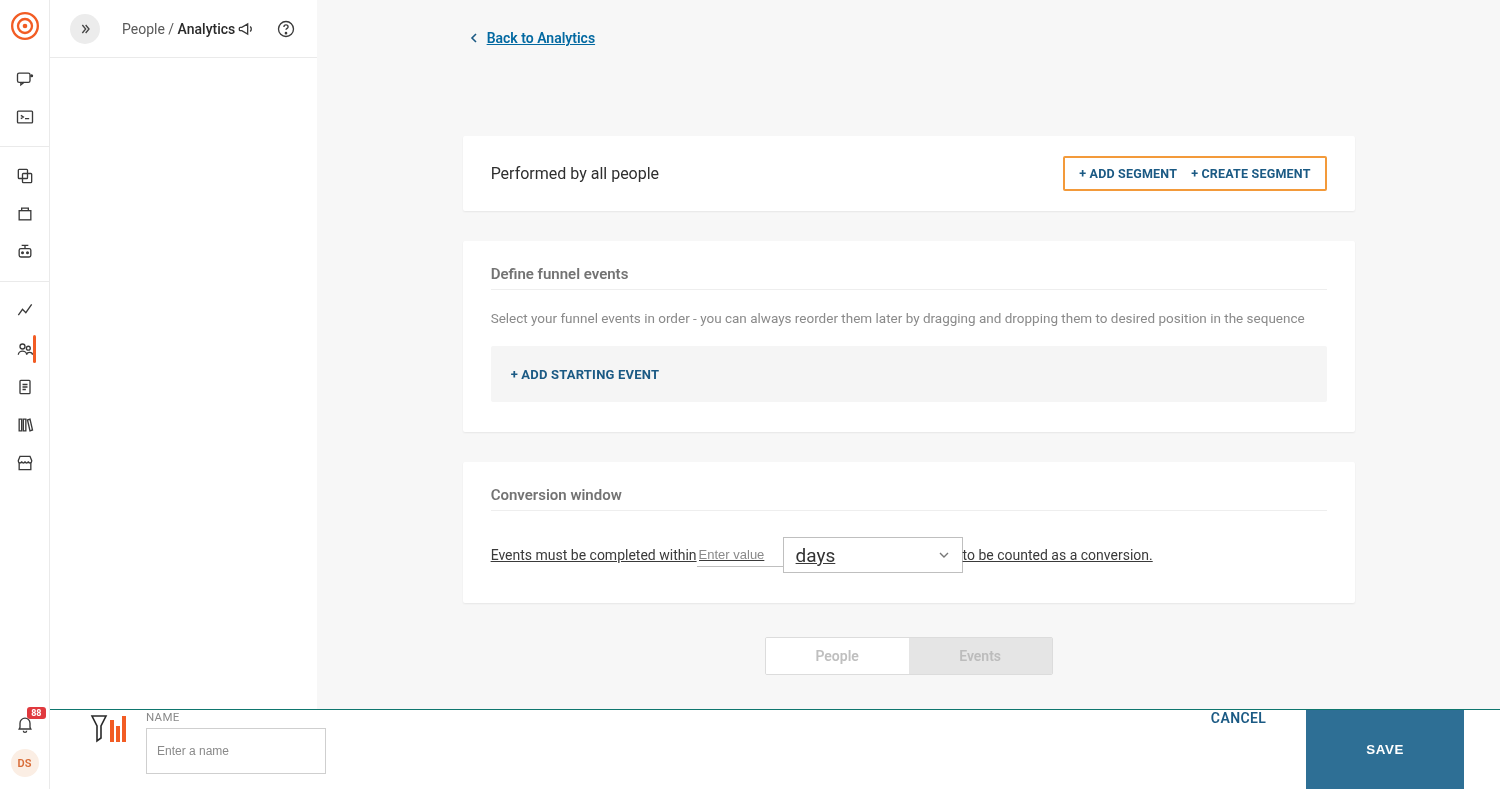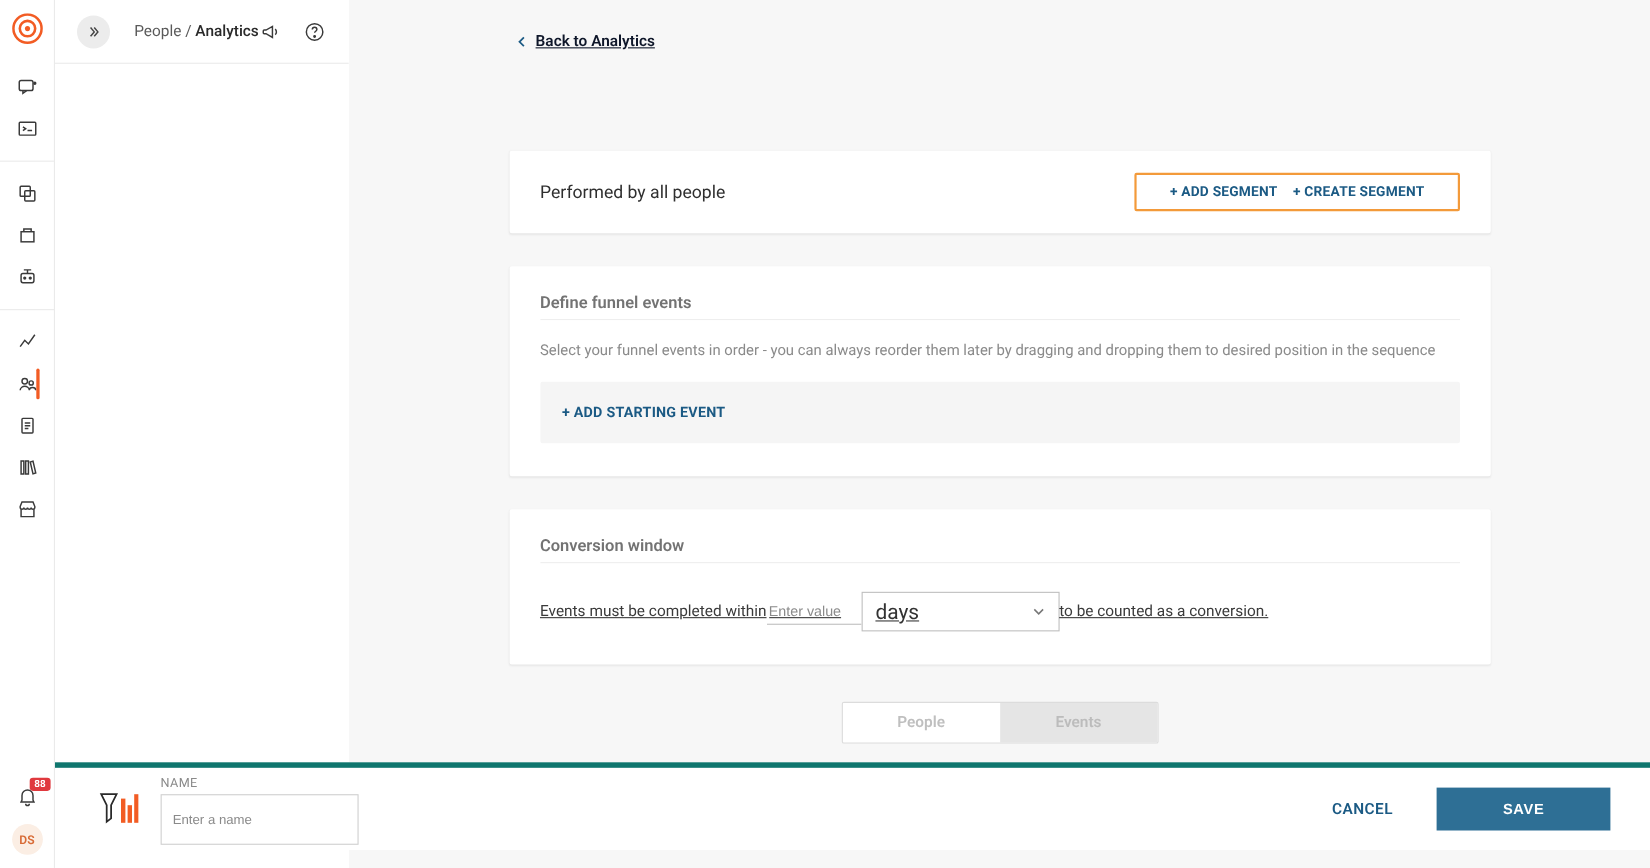--- a/index.html
+++ b/index.html
@@ -34,26 +34,26 @@
     margin-right: 22px; cursor:pointer; color:#444;
   }
   .crumb { color: #5a5a5a; }
   .crumb .current { color: #2a2a2a; font-weight: 500; }
   .topbar .right { margin-left: auto; display: flex; gap: 18px; align-items: center; color:#3a3a3a; }
   .top-ic { width:22px; height:22px; display:flex; align-items:center; justify-content:center; cursor:pointer; }
 
   
   .main { flex: 1; overflow-y: auto; background: #f7f7f7; padding-bottom: 120px; }
   .content { max-width: 892px; margin: 0 auto; padding: 30px 0 40px; }
-  .backlink { display: inline-flex; align-items: center; gap: 8px; color: #0f172a; font-weight: 600; text-decoration: underline; cursor: pointer; margin-left: 6px; }
+  .backlink { display: inline-flex; align-items: center; gap: 8px; color: #0369a1; font-weight: 600; text-decoration: underline; cursor: pointer; margin-left: 6px; }
   .backlink svg { width: 10px; height: 10px; }
   .card { background: #fff; border-radius: 2px; box-shadow: 0 1px 2px rgba(0,0,0,0.07); margin-top: 30px; }
   .segrow { display: flex; align-items: center; padding: 20px 28px; }
   .segtitle { font-size: 16px; color: #2f2f2f; }
-  .segactions { margin-left: auto; display: flex; gap: 14px; border: 2px solid #f39a3a; padding: 8px 30px; border-radius: 2px; }
+  .segactions { margin-left: auto; display: flex; gap: 14px; border: 2px solid #f39a3a; padding: 8px 14px; border-radius: 2px; }
   .tinybtn { color: #1b5a84; font-weight: 700; font-size: 12.5px; letter-spacing: 0.2px; cursor: pointer; white-space: nowrap; }
 
   .card-inner { padding: 24px 28px 30px; }
   .section-title { font-size: 15px; font-weight: 600; color: #737373; border-bottom: 1px solid #eee; padding-bottom: 6px; }
   .hint { color: #8a8a8a; margin-top: 18px; font-size: 13.5px; line-height: 1.5; }
   .addbox { background: #f5f5f5; border-radius: 2px; padding: 20px; margin-top: 18px; }
   .addbox .tinybtn { font-size: 13px; }
 
   .conv-row { display: flex; align-items: center; gap: 0; margin-top: 26px; color:#3a3a3a; font-size:14px; flex-wrap: wrap; text-decoration: underline; }
   .underline-input { border: none; border-bottom: 1px solid #bfbfbf; background: transparent; padding: 4px 2px; width: 86px; font-size: 13px; color:#333; }
@@ -62,22 +62,22 @@
   .select svg { width: 12px; height: 12px; color:#777; }
 
   .toggle { display: flex; border: 1px solid #dcdcdc; border-radius: 2px; overflow: hidden; width: 288px; margin: 34px auto 0; }
   .toggle .opt { flex:1; text-align:center; padding: 10px 0; font-weight:600; color:#bfbfbf; cursor:pointer; background:#fff; }
   .toggle .opt.inactive { background:#e5e5e5; color:#bcbcbc; }
 
   .date-labels { display:flex; gap: 220px; margin-top: 32px; color:#3a3a3a; font-size:14px; }
 
   
   .bottombar {
-    position: absolute; bottom: 16px; left: 50px; right: 0; height: 80px;
-    border-top: 5px solid #0f766e; background:#fff; display:flex; align-items:center; padding: 0 36px;
+    position: absolute; bottom: 0; left: 50px; right: 0; height: 80px;
+    border-top: 1px solid #0f766e; background:#fff; display:flex; padding: 0 36px;
   }
   .funnel-ic { width: 40px; height: 40px; margin-right: 20px; }
   .name-group .label { font-size: 11.5px; color:#8a8a8a; letter-spacing: 0.3px; margin-bottom: 4px; }
   .name-input { width: 180px; height: 46px; border:1px solid #cfcfcf; padding: 0 10px; font-size: 12px; }
   .name-input::placeholder { color:#8a8a8a; }
   .bottombar .spacer { flex:1; }
   .cancel { color:#1b5a84; font-weight:600; letter-spacing:0.4px; cursor:pointer; margin-right: 40px; }
   .save { background:#2e6f95; color:#fff; font-weight:700; letter-spacing:0.6px; padding: 12px 60px; border:none; cursor:pointer; }
 
   svg { display:block; }

